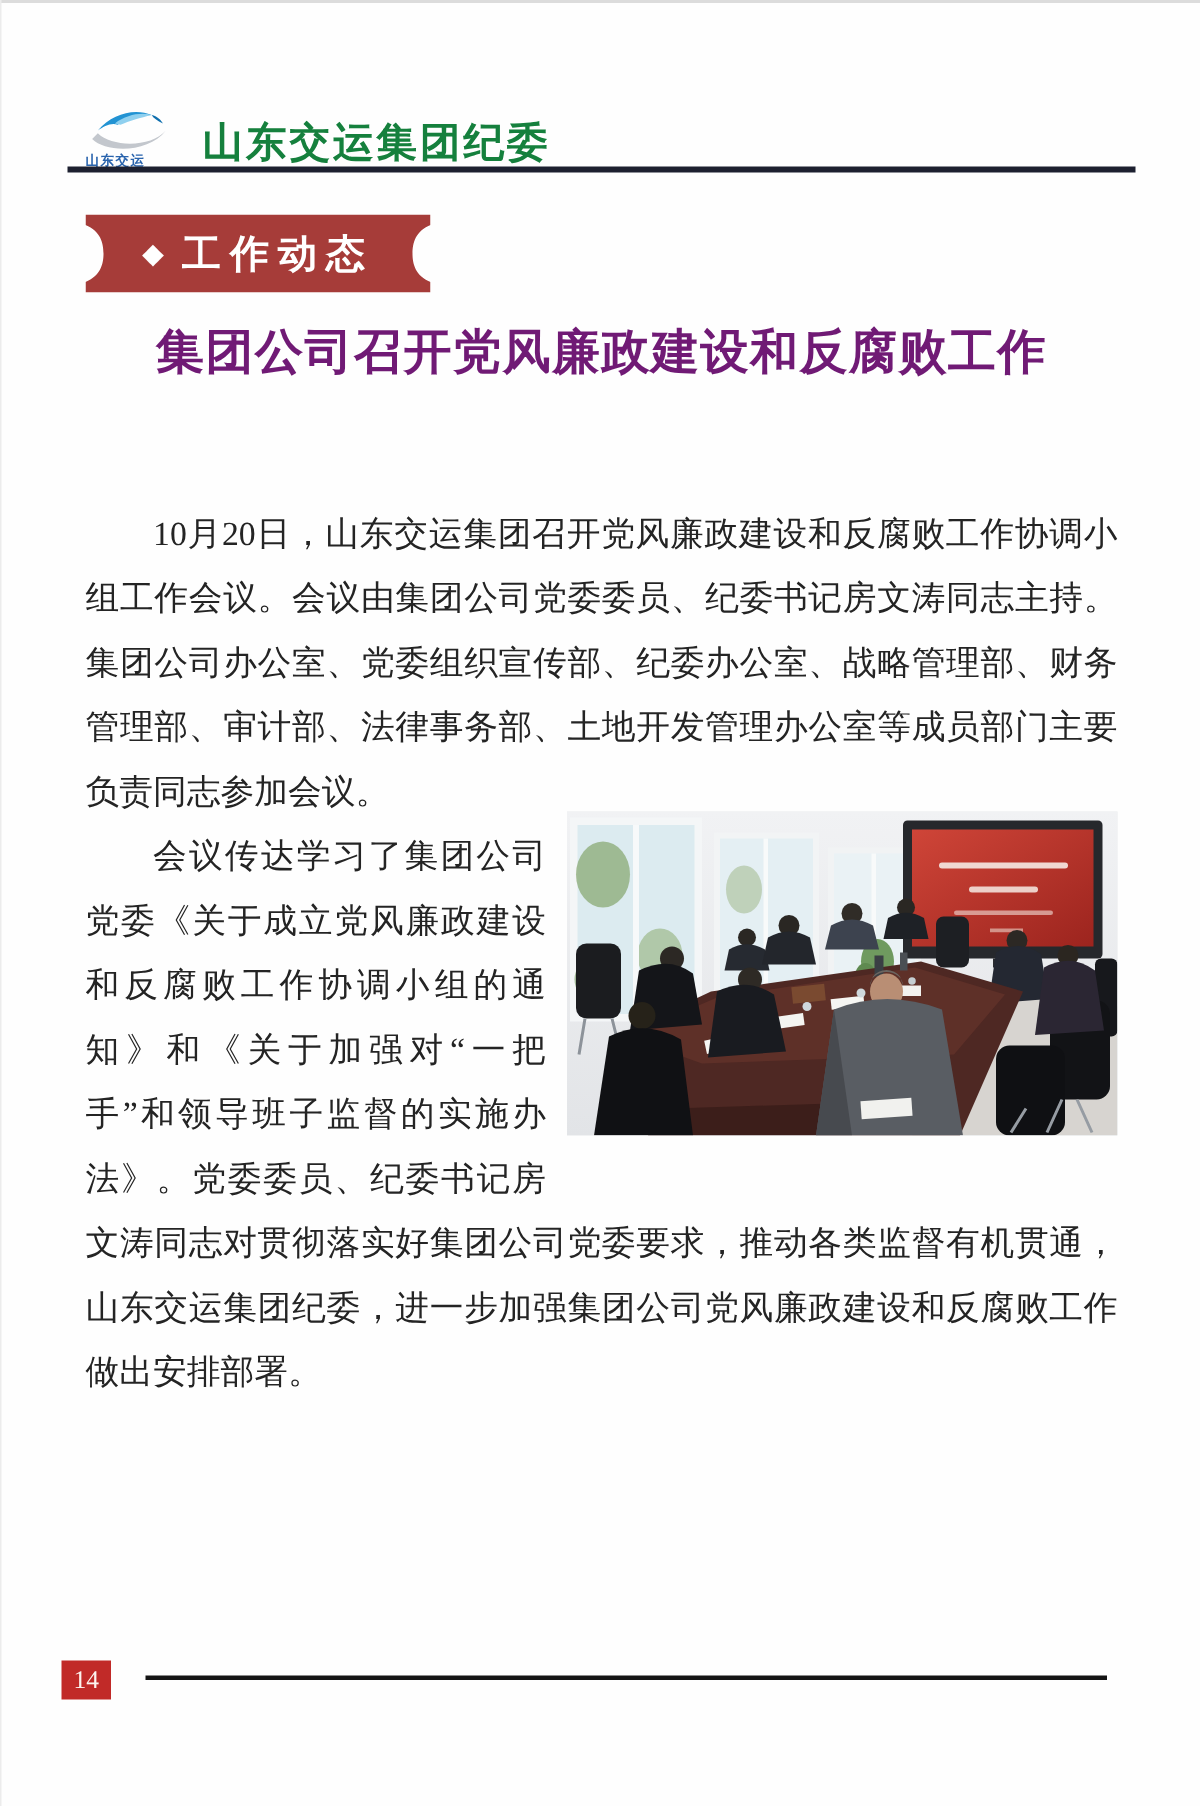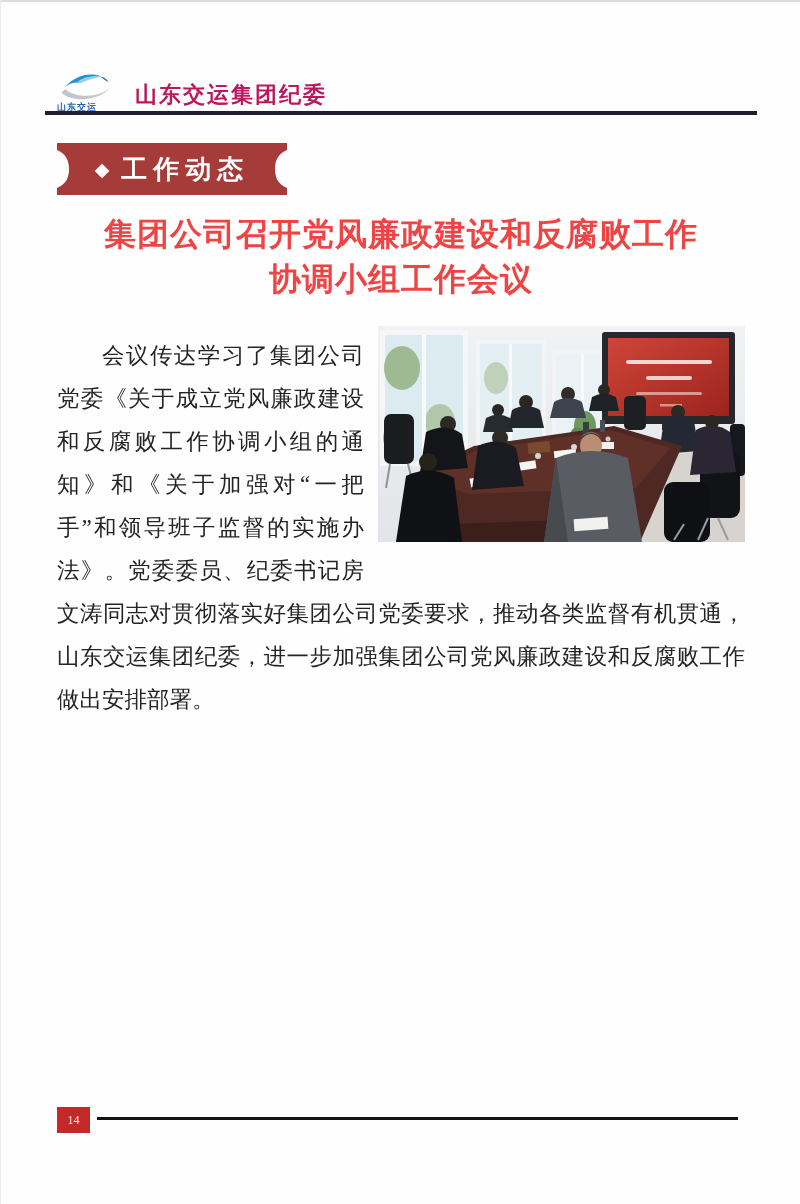--- a/index.html
+++ b/index.html
@@ -9,41 +9,41 @@
   .page { position:absolute; inset:0; background:#fefefe; }
 
   .scan-edge-top { position:absolute; top:0; left:0; width:100%; height:2px; background:#dcdcdc; }
   .scan-edge-left { position:absolute; top:0; left:0; width:1px; height:100%; background:#ececec; }
 
   
   .header { position:absolute; top:68px; left:57px; right:45px; height:44px; display:flex; align-items:flex-end; }
   .logo { width:62px; display:flex; flex-direction:column; align-items:flex-start; margin-right:16px; }
   .logo svg { display:block; }
   .logo-caption { font-family:"Liberation Sans", sans-serif; font-size:9px; font-weight:bold; color:#2a64ad; letter-spacing:1px; line-height:10px; margin-top:-2px; white-space:nowrap; }
-  .org-title { font-family:"Liberation Sans", sans-serif; font-weight:bold; font-size:22px; color:#be185d; letter-spacing:2px; line-height:30px; padding-bottom:2px; }
+  .org-title { font-family:"Liberation Sans", sans-serif; font-weight:bold; font-size:27px; color:#15803d; letter-spacing:2px; line-height:30px; padding-bottom:2px; }
   .header-rule { position:absolute; top:111px; left:45px; width:712px; height:4px; background:#1d2030; }
 
   
   .badge { position:absolute; top:143px; left:57px; width:230px; height:52px; }
   .badge svg.badge-shape { position:absolute; inset:0; }
   .badge-content { position:absolute; inset:0; display:flex; align-items:center; justify-content:center; color:#ffffff; }
   .badge-diamond { font-size:19px; line-height:1; margin-right:12px; }
   .badge-label { font-size:26px; font-weight:bold; letter-spacing:6px; font-family:Liberation Serif, serif; }
 
   
-  .article-title { position:absolute; top:212px; left:57px; width:688px; text-align:center; font-weight:bold; color:#ef4444; font-size:32px; line-height:45px; letter-spacing:1px; }
+  .article-title { position:absolute; top:212px; left:57px; width:688px; text-align:center; font-weight:bold; color:#701a75; font-size:32px; line-height:45px; letter-spacing:1px; }
   .article-body { position:absolute; top:334px; left:57px; width:688px; font-size:22.5px; line-height:43px; text-align:justify; color:#242424; }
   .article-body p { text-indent:2em; margin:0; }
 
   
   .photo-wrap { float:right; width:367px; height:216px; margin:-8px 0 30px 14px; overflow:hidden; background:#e8eaec; }
   .photo-wrap svg { display:block; }
 
   
-  .page-number { position:absolute; left:57px; top:1107px; width:33px; height:26px; background:#c12a28; color:#fdf3ef; font-size:12px; line-height:26px; text-align:center; font-family:"Liberation Serif", serif; }
+  .page-number { position:absolute; left:41px; top:1107px; width:33px; height:26px; background:#c12a28; color:#fdf3ef; font-size:17px; line-height:26px; text-align:center; font-family:"Liberation Serif", serif; }
   .footer-rule { position:absolute; left:97px; top:1117px; width:641px; height:3px; background:#141414; }
 </style>
 </head>
 <body>
 
 <div class="page">
 
   <div class="scan-edge-top"></div>
   <div class="scan-edge-left"></div>
 
@@ -68,24 +68,24 @@
       <path d="M0,0 L230,0 L230,7 C220,11 218,19 218,26 C218,33 220,41 230,45 L230,52 L0,52 L0,45 C10,41 12,33 12,26 C12,19 10,11 0,7 Z" fill="#a63c39"></path>
     </svg>
     <div class="badge-content">
       <span class="badge-diamond">◆</span>
       <span class="badge-label">工作动态</span>
     </div>
   </div>
 
   <div class="article-title">
     <div>集团公司召开党风廉政建设和反腐败工作</div>
-    <div>协调小组工作会议</div>
   </div>
 
   <div class="article-body">
+    <p>10月20日，山东交运集团召开党风廉政建设和反腐败工作协调小组工作会议。会议由集团公司党委委员、纪委书记房文涛同志主持。集团公司办公室、党委组织宣传部、纪委办公室、战略管理部、财务管理部、审计部、法律事务部、土地开发管理办公室等成员部门主要负责同志参加会议。</p>
     <p>
       <span class="photo-wrap">
         <svg width="367" height="216" viewBox="0 0 367 216">
           <defs>
             <linearGradient id="wallg" x1="0" y1="0" x2="0" y2="1">
               <stop offset="0" stop-color="#f1f2f4"></stop>
                 <stop offset="1" stop-color="#e2e4e7"></stop>
             </linearGradient>
             <linearGradient id="slideg" x1="0" y1="0" x2="1" y2="1">
               <stop offset="0" stop-color="#cf4538"></stop>

